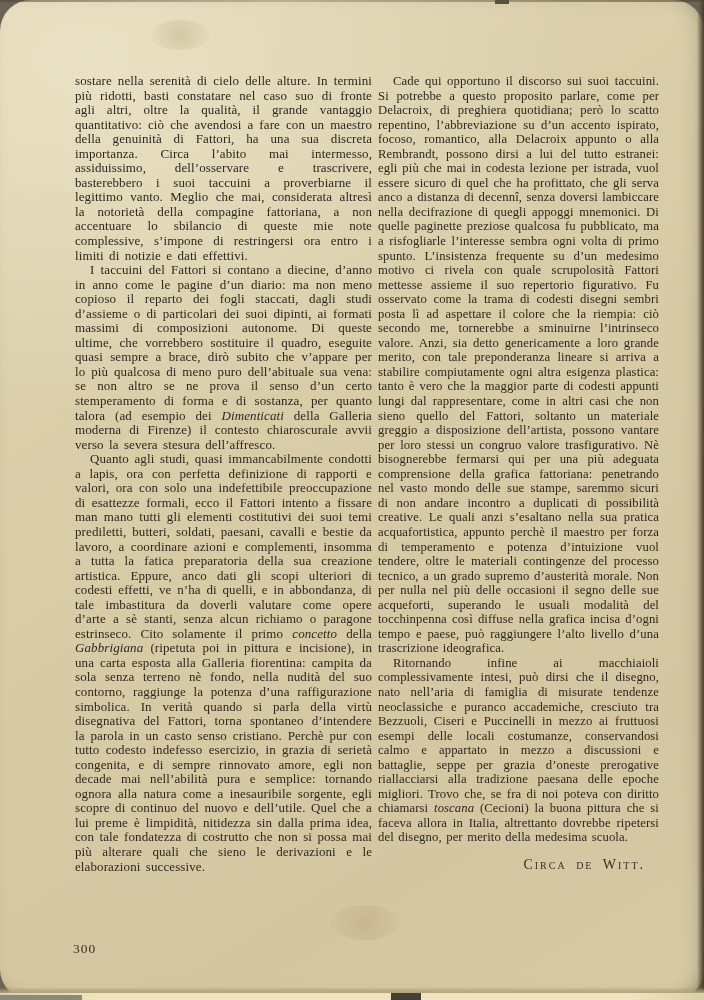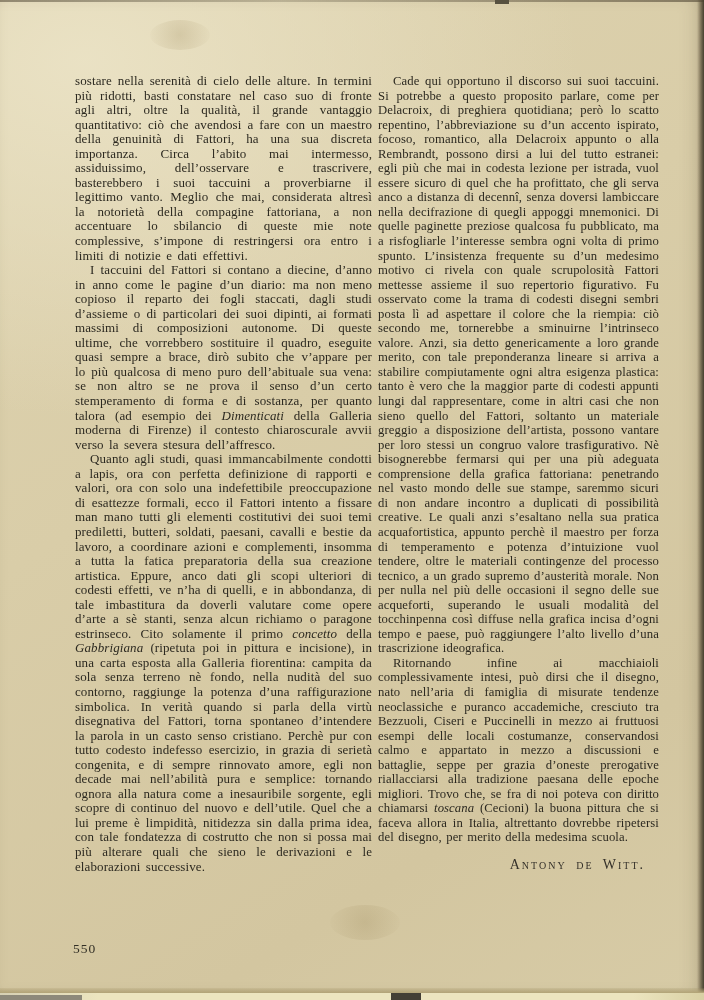--- a/index.html
+++ b/index.html
@@ -14,20 +14,21 @@
     position: relative;
     width: 704px;
     height: 1000px;
     color: var(--ink, #2c2920);
     font-family: "Liberation Serif", "DejaVu Serif", serif;
     background:
       radial-gradient(ellipse 900px 650px at 12% 6%, rgba(235,227,198,0.9) 0%, rgba(235,227,198,0) 55%),
       linear-gradient(148deg, #ded3b0 0%, #d9cda8 40%, #d3c6a0 78%, #d7cba6 100%);
     box-shadow: inset -14px 0 22px -14px rgba(70,60,40,0.45),
                 inset 0 -10px 16px -10px rgba(95,82,55,0.35);
+    border-radius: 31px;
   }
   .col {
     position: absolute;
     top: 74px;
     text-align: justify;
     text-justify: inter-word;
     font-size: 13px;
     line-height: 14.55px;
     letter-spacing: 0.1px;
     word-spacing: 2px;
@@ -105,24 +106,24 @@
       <p><span>sostare nella serenità di cielo delle alture. In termini più ridotti, basti constatare nel caso suo di fronte agli altri, oltre la qualità, il grande vantaggio quantitativo: ciò che avendosi a fare con un maestro della genuinità di Fattori, ha una sua discreta importanza. Circa l’abito mai intermesso, assiduissimo, dell’osservare e trascrivere, basterebbero i suoi taccuini a proverbiarne il legittimo vanto. Meglio che mai, considerata altresì la notorietà della compagine fattoriana, a non accentuare lo sbilancio di queste mie note complessive, s’impone di restringersi ora entro i limiti di notizie e dati effettivi.</span></p>
       <p class="indent"><span>I taccuini del Fattori si contano a diecine, d’anno in anno come le pagine d’un diario: ma non meno copioso il reparto dei fogli staccati, dagli studi d’assieme o di particolari dei suoi dipinti, ai formati massimi di composizioni autonome. Di queste ultime, che vorrebbero sostituire il quadro, eseguite quasi sempre a brace, dirò subito che v’appare per lo più qualcosa di meno puro dell’abituale sua vena: se non altro se ne prova il senso d’un certo stemperamento di forma e di sostanza, per quanto talora (ad esempio dei </span><i>Dimenticati</i><span> della Galleria moderna di Firenze) il contesto chiaroscurale avvii verso la severa stesura dell’affresco.</span></p>
       <p class="indent"><span>Quanto agli studi, quasi immancabilmente condotti a lapis, ora con perfetta definizione di rapporti e valori, ora con solo una indefettibile preoccupazione di esattezze formali, ecco il Fattori intento a fissare man mano tutti gli elementi costitutivi dei suoi temi prediletti, butteri, soldati, paesani, cavalli e bestie da lavoro, a coordinare azioni e complementi, insomma a tutta la fatica preparatoria della sua creazione artistica. Eppure, anco dati gli scopi ulteriori di codesti effetti, ve n’ha di quelli, e in abbondanza, di tale imbastitura da doverli valutare come opere d’arte a sè stanti, senza alcun richiamo o paragone estrinseco. Cito solamente il primo </span><i>concetto</i><span> della </span><i>Gabbrigiana</i><span> (ripetuta poi in pittura e incisione), in una carta esposta alla Galleria fiorentina: campita da sola senza terreno nè fondo, nella nudità del suo contorno, raggiunge la potenza d’una raffigurazione simbolica. In verità quando si parla della virtù disegnativa del Fattori, torna spontaneo d’intendere la parola in un casto senso cristiano. Perchè pur con tutto codesto indefesso esercizio, in grazia di serietà congenita, e di sempre rinnovato amore, egli non decade mai nell’abilità pura e semplice: tornando ognora alla natura come a inesauribile sorgente, egli scopre di continuo del nuovo e dell’utile. Quel che a lui preme è limpidità, nitidezza sin dalla prima idea, con tale fondatezza di costrutto che non si possa mai più alterare quali che sieno le derivazioni e le elaborazioni successive.</span></p>
     </div>
 
   <div class="col col-right">
     <div>
         <p class="indent"><span>Cade qui opportuno il discorso sui suoi taccuini. Si potrebbe a questo proposito parlare, come per Delacroix, di preghiera quotidiana; però lo scatto repentino, l’abbreviazione su d’un accento ispirato, focoso, romantico, alla Delacroix appunto o alla Rembrandt, possono dirsi a lui del tutto estranei: egli più che mai in codesta lezione per istrada, vuol essere sicuro di quel che ha profittato, che gli serva anco a distanza di decennî, senza doversi lambiccare nella decifrazione di quegli appoggi mnemonici. Di quelle paginette preziose qualcosa fu pubblicato, ma a risfogliarle l’interesse sembra ogni volta di primo spunto. L’insistenza frequente su d’un medesimo motivo ci rivela con quale scrupolosità Fattori mettesse assieme il suo repertorio figurativo. Fu osservato come la trama di codesti disegni sembri posta lì ad aspettare il colore che la riempia: ciò secondo me, tornerebbe a sminuirne l’intrinseco valore. Anzi, sia detto genericamente a loro grande merito, con tale preponderanza lineare si arriva a stabilire compiutamente ogni altra esigenza plastica: tanto è vero che la maggior parte di codesti appunti lungi dal rappresentare, come in altri casi che non sieno quello del Fattori, soltanto un materiale greggio a disposizione dell’artista, possono vantare per loro stessi un congruo valore trasfigurativo. Nè bisognerebbe fermarsi qui per una più adeguata comprensione della grafica fattoriana: penetrando nel vasto mondo delle sue stampe, saremmo sicuri di non andare incontro a duplicati di possibilità creative. Le quali anzi s’esaltano nella sua pratica acquafortistica, appunto perchè il maestro per forza di temperamento e potenza d’intuizione vuol tendere, oltre le materiali contingenze del processo tecnico, a un grado supremo d’austerità morale. Non per nulla nel più delle occasioni il segno delle sue acqueforti, superando le usuali modalità del tocchinpenna così diffuse nella grafica incisa d’ogni tempo e paese, può raggiungere l’alto livello d’una trascrizione ideografica.</span></p>
         <p class="indent"><span>Ritornando infine ai macchiaioli complessivamente intesi, può dirsi che il disegno, nato nell’aria di famiglia di misurate tendenze neoclassiche e puranco accademiche, cresciuto tra Bezzuoli, Ciseri e Puccinelli in mezzo ai fruttuosi esempi delle locali costumanze, conservandosi calmo e appartato in mezzo a discussioni e battaglie, seppe per grazia d’oneste prerogative riallacciarsi alla tradizione paesana delle epoche migliori. Trovo che, se fra di noi poteva con diritto chiamarsi </span><i>toscana</i><span> (Cecioni) la buona pittura che si faceva allora in Italia, altrettanto dovrebbe ripetersi del disegno, per merito della medesima scuola.</span></p>
       </div>
-    <div class="signature">Antony de Witt.</div>
+    <div class="signature">Circa de Witt.</div>
   </div>
 
-  <div class="page-number">550</div>
+  <div class="page-number">300</div>
 
   <div class="edge-top"></div>
   <div class="edge-top-notch"></div>
   <div class="edge-right"></div>
   <div class="edge-bottom-shadow"></div>
   <div class="edge-bottom-band"></div>
   <div class="edge-bottom-seg-left"></div>
   <div class="edge-bottom-seg-mid"></div>
 
 </div>

